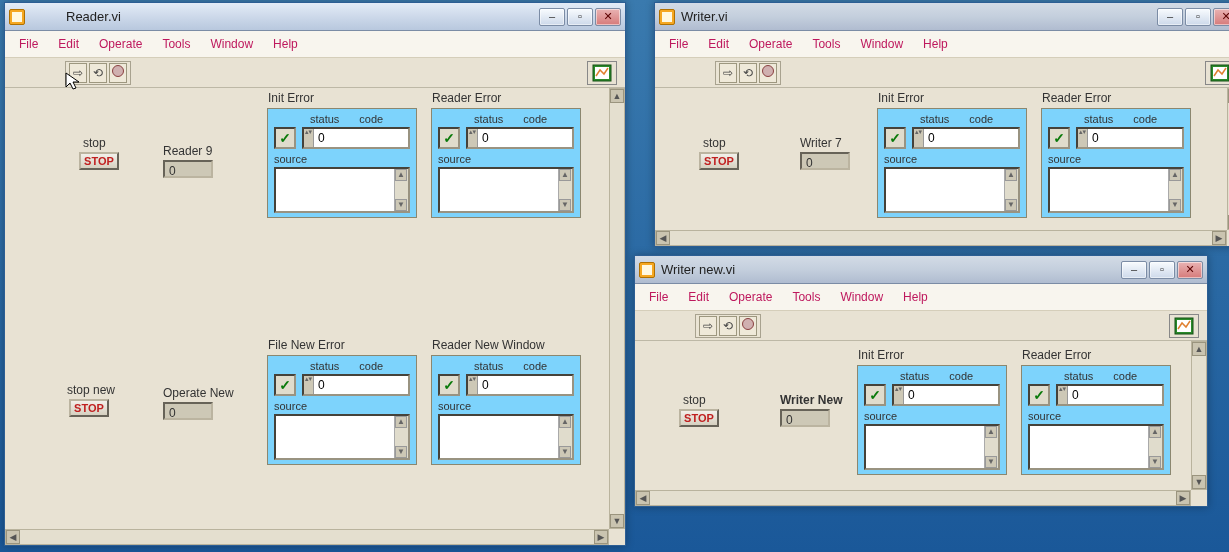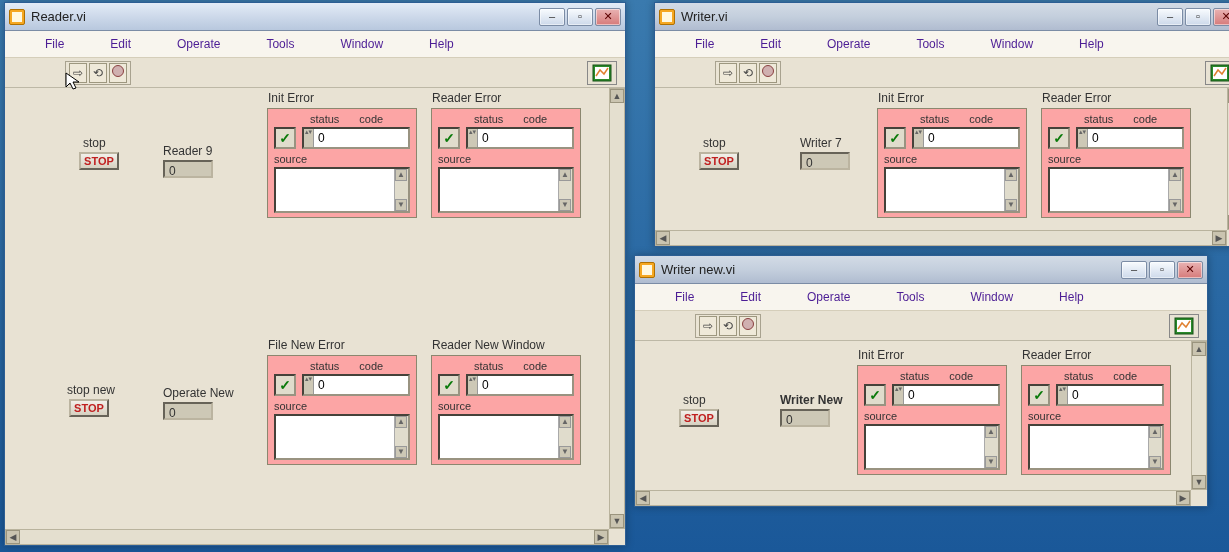--- a/index.html
+++ b/index.html
@@ -25,20 +25,21 @@
     height: 28px;
     background: linear-gradient(to bottom, #d3dbe6 0%, #c4cfdd 50%, #b0bcd0 100%);
     border-bottom: 1px solid #7b8ca5;
     display: flex;
     align-items: center;
     padding: 0 4px;
     font-size: 13px;
   }
   .titlebar.active {
     background: linear-gradient(to bottom, #e3ecf7 0%, #cdd9ea 50%, #b8c8de 100%);
+    gap: 35px;
   }
   .app-icon {
     width: 16px;
     height: 16px;
     margin-right: 6px;
     background: #f5a721;
     border: 1px solid #b07000;
     border-radius: 2px;
     position: relative;
   }
@@ -64,21 +65,21 @@
   }
   .winbtn.close { background: linear-gradient(to bottom, #e9b3b3, #d67a7a); color:#5a0000; }
   .menubar {
     background: #f8f5ee;
     display: flex;
     padding: 4px 8px;
     gap: 8px;
     font-size: 12px;
     border-bottom: 1px solid #d5ceba;
   }
-  .menubar span { padding: 2px 6px; color:#4c1d95;margin-left:26px; }
+  .menubar span { padding: 2px 6px; color:#be185d; }
   .toolbar-area {
     display:flex;
     align-items:center;
     padding: 2px 6px 2px 60px;
     border-bottom: 1px solid #bdb8a6;
     height: 30px;
     position:relative;
   }
   .tb-inner {
     display:flex;
@@ -143,21 +144,21 @@
   .indicator {
     position:absolute;
     width: 50px; height:18px;
     background:#cdc8b6;
     border: 2px inset #bbb4a0;
     padding: 2px 4px;
     color:#333; font-size:12px;
   }
   .error-cluster {
     position:absolute;
-    background:#fca5a5;
+    background:#7dd3fc;
     border: 1px solid #8b876f;
     width: 150px;
     padding-bottom:4px;
   }
   .cluster-title { position:absolute; top:-18px; left:0; font-size:12px; color:#333; }
   .cluster-row1 { display:flex; gap:6px; padding:4px 6px 2px 6px; font-size:11px; color:#333;margin-left:36px;}
   .cluster-row2 { display:flex; gap:6px; padding:0 6px 4px 6px; align-items:center;}
   .status-led {
     width:22px;height:22px;
     background:#e0dccc;

